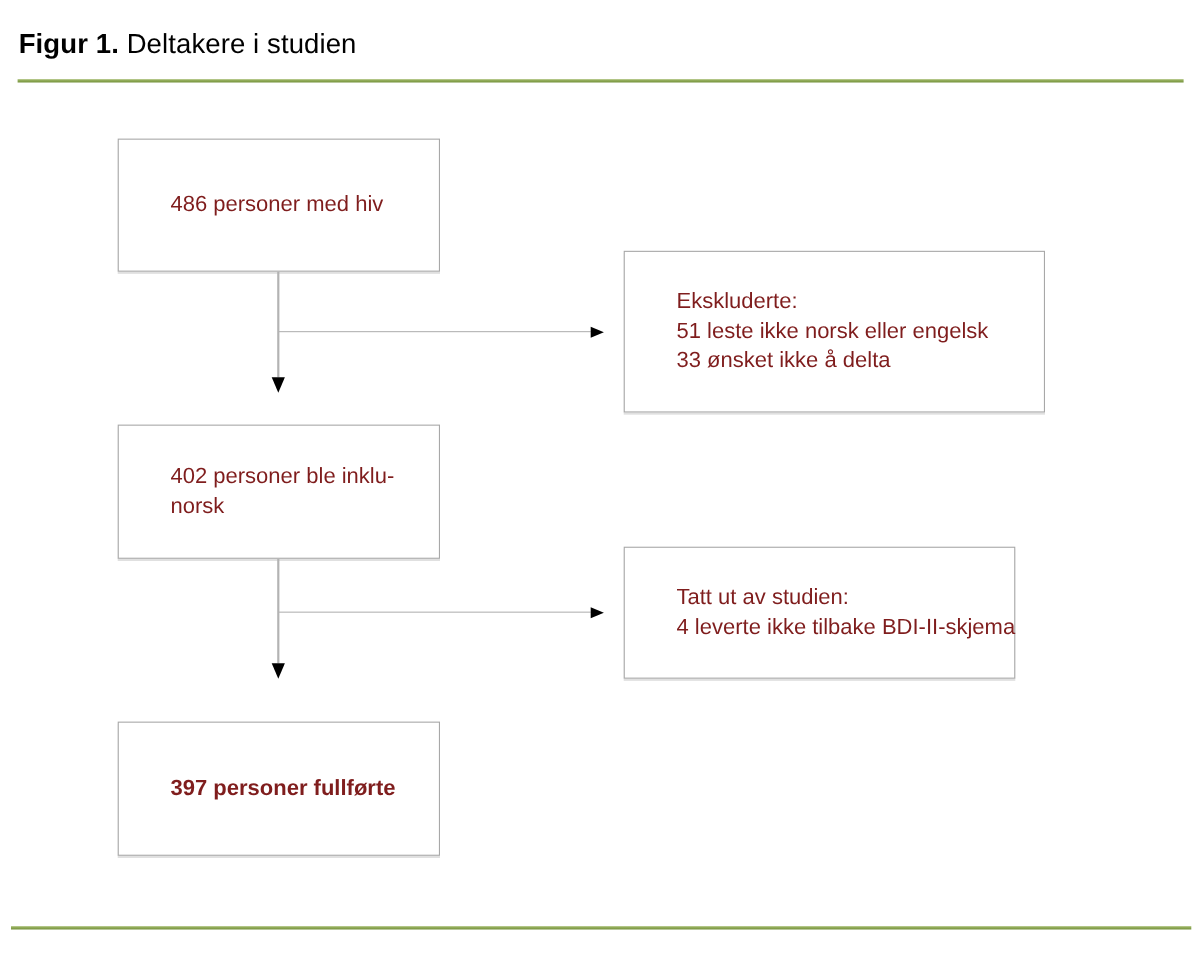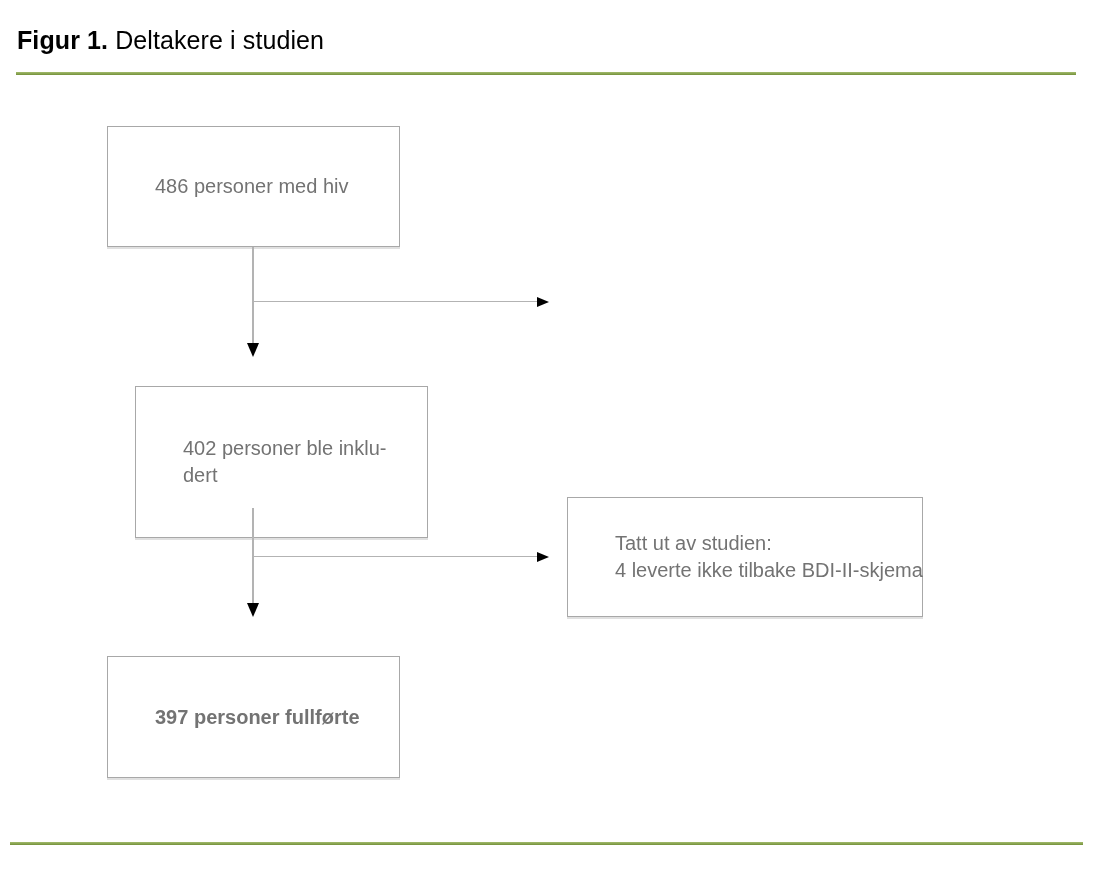--- a/index.html
+++ b/index.html
@@ -40,25 +40,25 @@
     box-sizing: border-box;
     background: #ffffff;
     border: 1px solid #a8a8a8;
     box-shadow: 0 2px 0 rgba(0,0,0,0.12);
     display: flex;
     align-items: center;
     padding-left: 47px;
     padding-right: 10px;
     font-size: 20px;
     line-height: 27px;
-    color: #737373;
+    color: #7f1d1d;
   }
   .box-486  { left: 107px; top: 126px; width: 293px; height: 121px; }
   .box-eksk { left: 567px; top: 228px; width: 383px; height: 147px; }
-  .box-402  { left: 107px; top: 386px; width: 293px; height: 152px; margin-left: 28px; }
+  .box-402  { left: 107px; top: 386px; width: 293px; height: 122px; }
   .box-tatt { left: 567px; top: 497px; width: 356px; height: 120px; }
   .box-397  { left: 107px; top: 656px; width: 293px; height: 122px; font-weight: bold; }
   .box-text span { display: block; white-space: nowrap; }
 
   .connector {
     position: absolute;
     background: #b3b3b3;
   }
   .connector.v { width: 2px; }
   .connector.h { height: 1px; }
@@ -85,25 +85,32 @@
   <h1 class="figure-title"><span class="bold">Figur 1.</span><span> Deltakere i studien</span></h1>
 
   <div class="rule rule-top"></div>
 
   <div class="flow-box box-486">
     <div class="box-text">
       <span>486 personer med hiv</span>
     </div>
   </div>
 
+  <div class="flow-box box-eksk">
+    <div class="box-text">
+      <span>Ekskluderte:</span>
+      <span>51 leste ikke norsk eller engelsk</span>
+      <span>33 ønsket ikke å delta</span>
+    </div>
+  </div>
 
   <div class="flow-box box-402">
     <div class="box-text">
       <span>402 personer ble inklu-</span>
-      <span>dert</span>
+      <span>norsk</span>
     </div>
   </div>
 
   <div class="flow-box box-tatt">
     <div class="box-text">
       <span>Tatt ut av studien:</span>
       <span>4 leverte ikke tilbake BDI-II-skjema</span>
     </div>
   </div>
 

